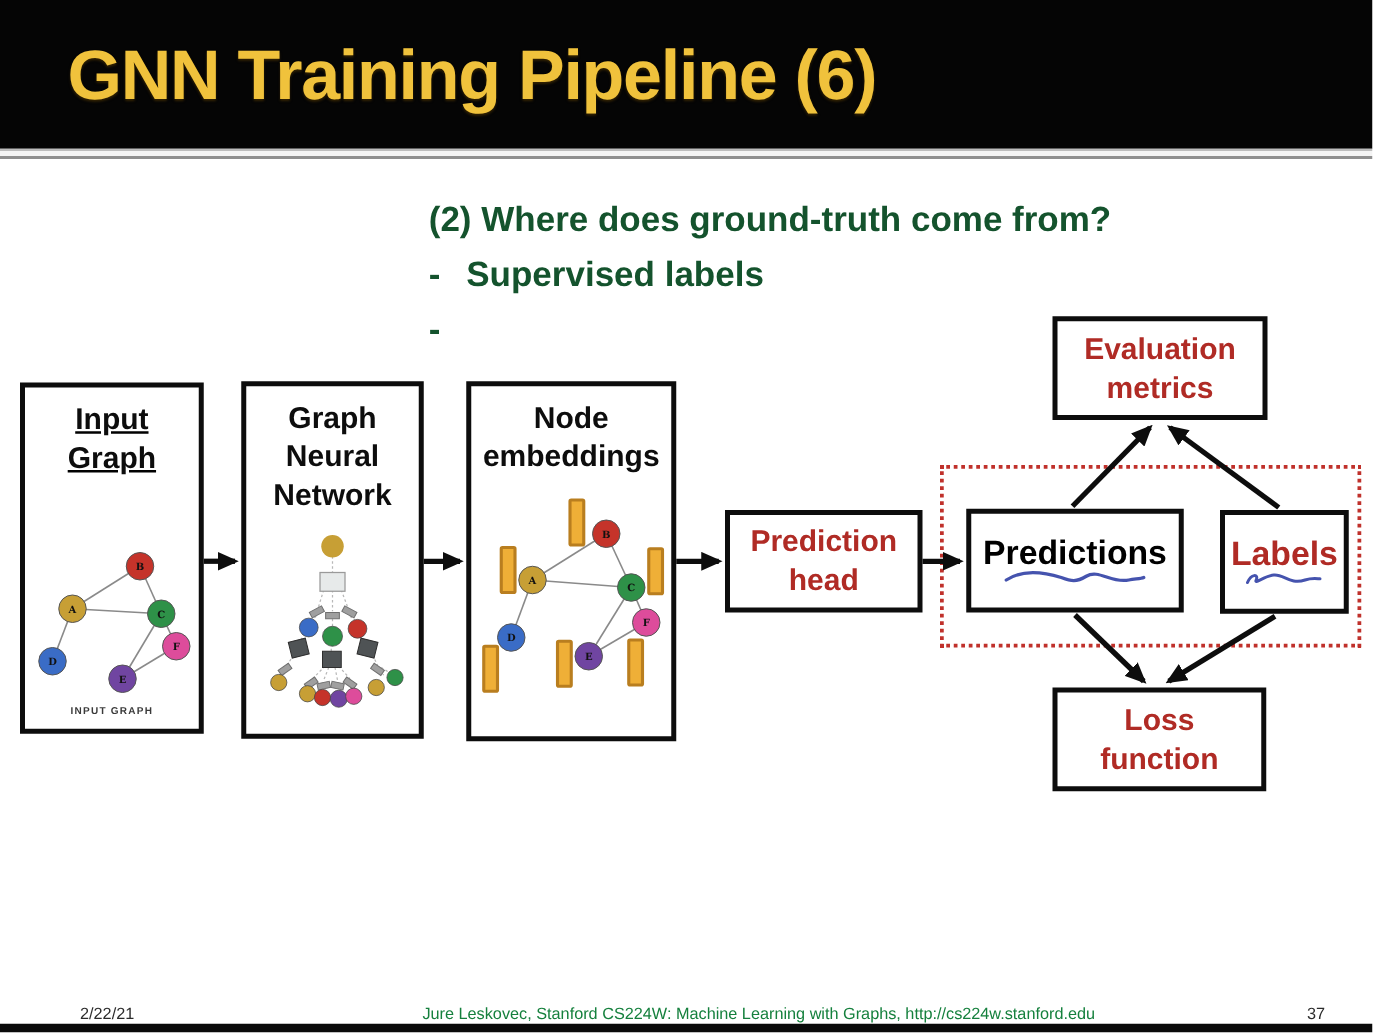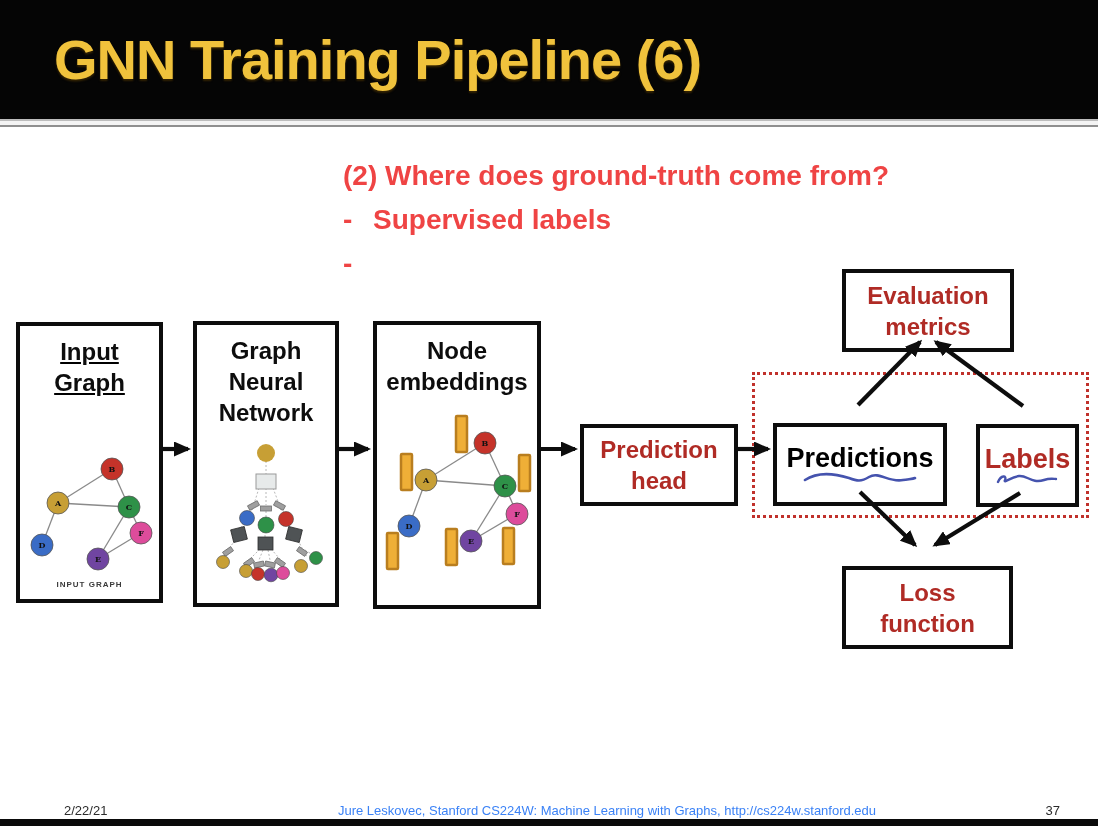--- a/index.html
+++ b/index.html
@@ -32,33 +32,33 @@
     width: 1098px; height: 9px;
     background: linear-gradient(to bottom,
       #bdbdbd 0px, #bdbdbd 2px,
       #f4f4f4 2px, #f4f4f4 6px,
       #8f8f8f 6px, #8f8f8f 8px,
       #ffffff 8px);
   }
   
   .question {
     position: absolute; left: 343px; top: 154px;
-    color: #ef4444;
+    color: #14532d;
     font-weight: 700;
     font-size: 28px;
     line-height: 44px;
   }
   .bullet-row { display: flex; }
   .bullet-dash { width: 30px; flex: 0 0 30px; }
   
   .pbox {
     position: absolute;
     border: 4px solid #0d0d0d;
     background: #ffffff;
-    display: flex; flex-direction: column; align-items: center; margin-top: 16px;
+    display: flex; flex-direction: column; align-items: center;
   }
   .pbox-title {
     font-weight: 700;
     font-size: 24px;
     line-height: 31px;
     color: #0d0d0d;
     text-align: center;
     white-space: pre-line;
     margin-top: 10px;
   }
@@ -93,21 +93,21 @@
   .mini-svg { display: block; }
   .arrow-overlay {
     position: absolute; left: 0; top: 0;
     width: 1098px; height: 826px;
     pointer-events: none;
     z-index: 6;
   }
   .squiggle { margin-top: -4px; }
   
   .footer-date   { position: absolute; left: 64px;  top: 803px; font-size: 13px; color: #2b2b2b; }
-  .footer-credit { position: absolute; left: 257px; top: 803px; width: 700px; text-align: center; font-size: 13px; color: #3b82f6; }
+  .footer-credit { position: absolute; left: 257px; top: 803px; width: 700px; text-align: center; font-size: 13px; color: #15803d; }
   .footer-page   { position: absolute; right: 38px; top: 803px; font-size: 13px; color: #2b2b2b; }
   .footer-bar {
     position: absolute; left: 0; top: 819px;
     width: 1098px; height: 7px;
     background: #0a0a0a;
   }
   .node-letter {
     font-family: "DejaVu Serif", serif;
     font-size: 8px; font-weight: 700; fill: #111;
     text-anchor: middle;

